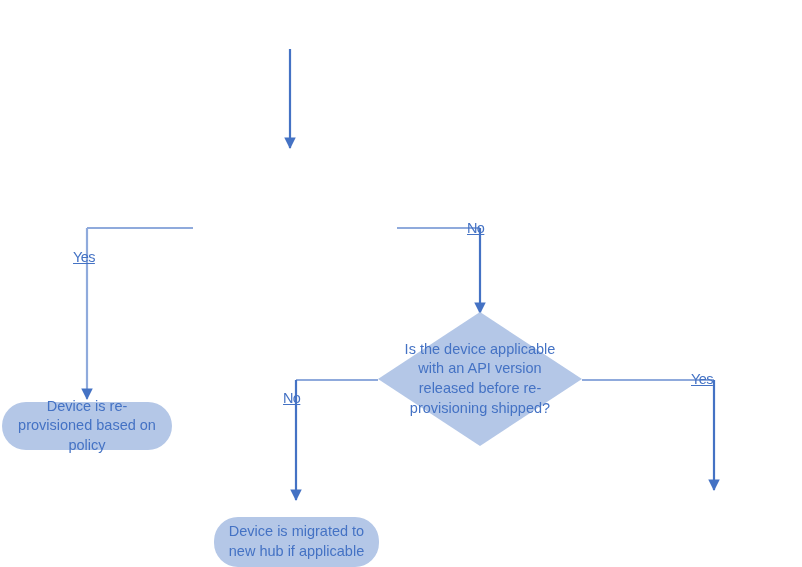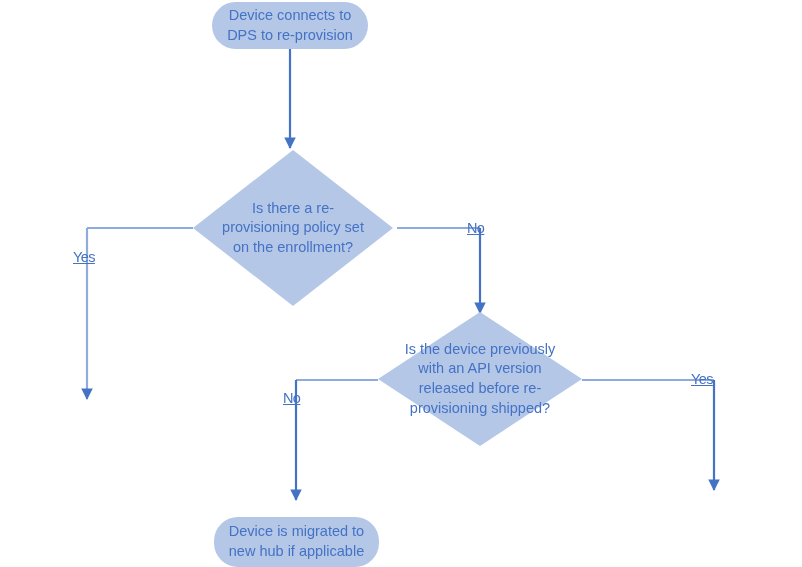--- a/index.html
+++ b/index.html
@@ -93,34 +93,30 @@
     <path d="M 397 228 L 480 228" stroke="#8FAADC" stroke-width="2.2" fill="none"></path>
     <path d="M 480 228 L 480 313" stroke="#4472C4" stroke-width="2.2" fill="none" marker-end="url(#arrowDark)"></path>
 
     <path d="M 378 380 L 296 380" stroke="#8FAADC" stroke-width="2.2" fill="none"></path>
     <path d="M 296 380 L 296 500" stroke="#4472C4" stroke-width="2.2" fill="none" marker-end="url(#arrowDark)"></path>
 
     <path d="M 582 380 L 714 380" stroke="#8FAADC" stroke-width="2.2" fill="none"></path>
     <path d="M 714 380 L 714 490" stroke="#4472C4" stroke-width="2.2" fill="none" marker-end="url(#arrowDark)"></path>
   </svg>
 
-  <div class="node terminator" style="left:212px; top:2px; width:156px; height:47px;">
-    <span>Device connects to DPS to re-provision</span>
-  </div>
 
-  <div class="node decision" style="left:193px; top:150px; width:200px; height:156px;">
-    <span class="dia-shape"></span>
-    <span class="dia-text">Is there a re-provisioning policy set on the enrollment?</span>
-  </div>
 
   <div class="node decision" style="left:378px; top:312px; width:204px; height:134px;">
     <span class="dia-shape"></span>
-    <span class="dia-text" style="width:82%;">Is the device previously with an API version released before re-provisioning shipped?</span>
+    <span class="dia-text" style="width:82%;">Is the device applicable with an API version released before re-provisioning shipped?</span>
   </div>
 
+  <div class="node terminator" style="left:2px; top:402px; width:170px; height:48px;">
+    <span>Device is re-provisioned based on policy</span>
+  </div>
 
   <div class="node terminator" style="left:214px; top:503px; width:165px; height:50px;margin-top:14px;">
     <span>Device is migrated to new hub if applicable</span>
   </div>
 
 
   <div class="edge-label" style="left:73px; top:250px;">Yes</div>
 
   <div class="edge-label" style="left:467px; top:221px;">No</div>
 

